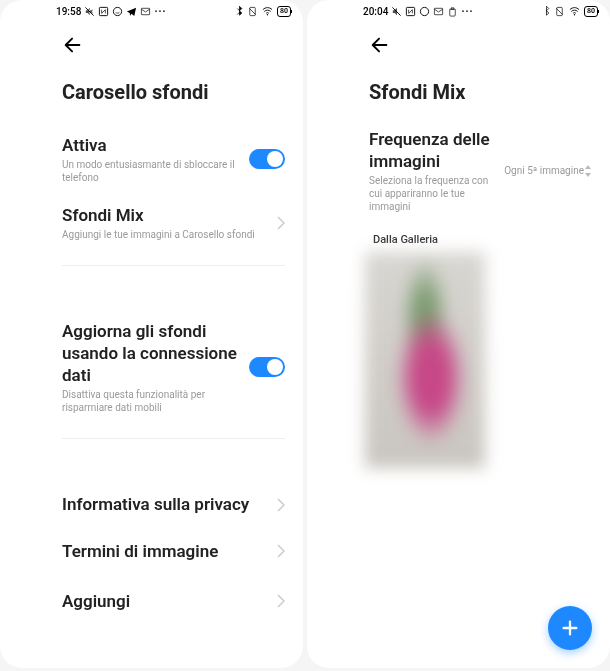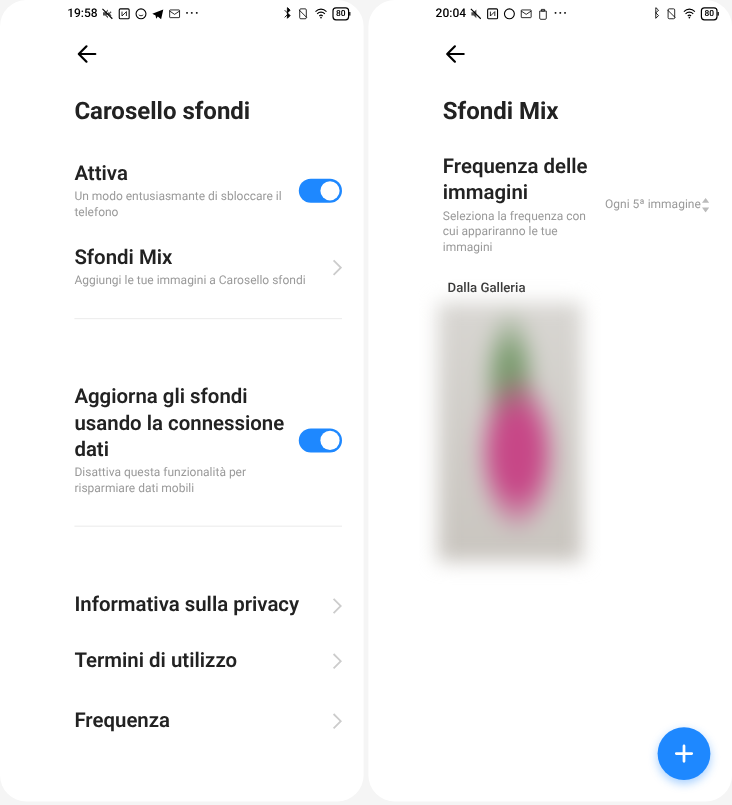--- a/index.html
+++ b/index.html
@@ -235,27 +235,27 @@
     </div>
     <div class="divider"></div>
     <div class="big-gap"></div>
     <div class="row">
       <div class="row-title">Informativa sulla privacy</div>
       <svg class="chevron" width="8" height="14" viewBox="0 0 8 14">
           <path d="M1 1l6 6-6 6" fill="none" stroke="#ccc" stroke-width="1.5"></path>
         </svg>
     </div>
     <div class="row" style="padding-top:14px;padding-bottom:14px">
-      <div class="row-title">Termini di utilizzo</div>
+      <div class="row-title">Termini di immagine</div>
       <svg class="chevron" width="8" height="14" viewBox="0 0 8 14">
           <path d="M1 1l6 6-6 6" fill="none" stroke="#ccc" stroke-width="1.5"></path>
         </svg>
     </div>
     <div class="row" style="padding-top:14px">
-      <div class="row-title">Frequenza</div>
+      <div class="row-title">Aggiungi</div>
       <svg class="chevron" width="8" height="14" viewBox="0 0 8 14">
           <path d="M1 1l6 6-6 6" fill="none" stroke="#ccc" stroke-width="1.5"></path>
         </svg>
     </div>
   </div>
 </div>
 
 <div class="phone">
   <div class="status-bar">
     <div class="status-left">

